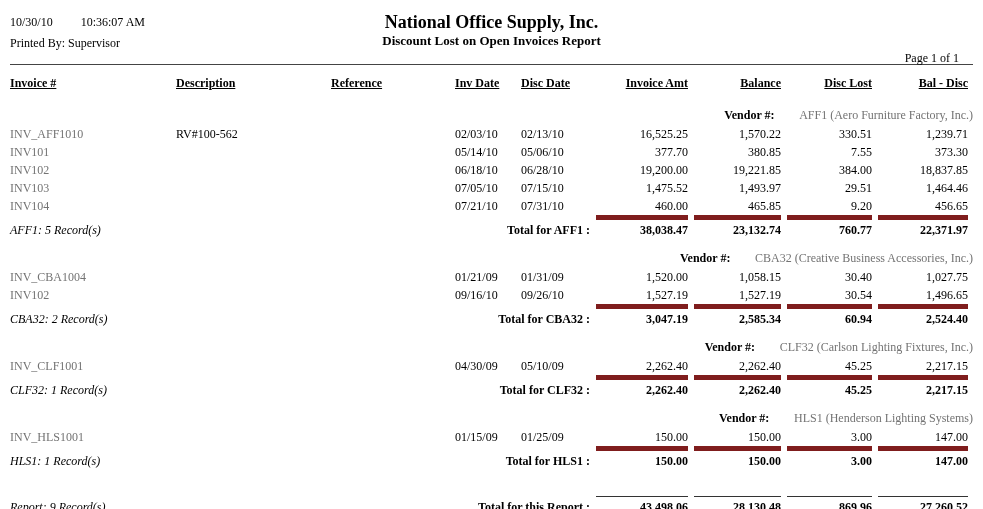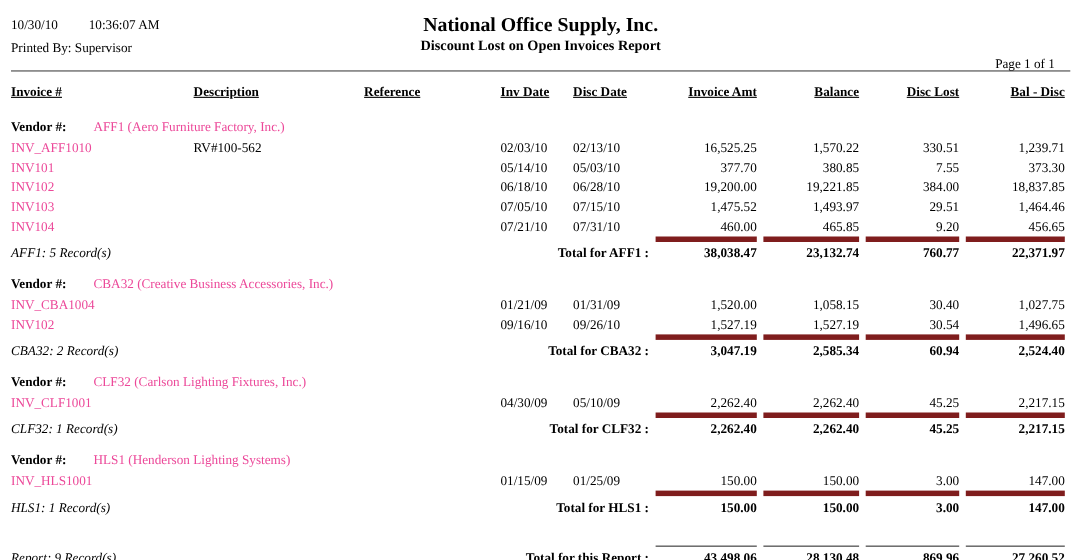--- a/index.html
+++ b/index.html
@@ -35,23 +35,23 @@
   .c5{width:69px;}
   .n{text-align:right;}
   .n1{width:92px;margin-left:6px;}
   .n2{width:87px;margin-left:6px;}
   .n3{width:85px;margin-left:6px;}
   .n4{width:90px;margin-left:6px;}
   .hdr{margin-top:9px;font-weight:bold;height:19px;}
   .hdr .c{text-decoration:underline;}
   
   .group{margin-top:13px;}
-  .vendor-row{height:19px;}
+  .vendor-row{height:19px;justify-content:flex-end;}
   .vlabel{width:75px;font-weight:bold;flex:none;}
-  .link{color:#ec4899;}
+  .link{color:#737373;}
   .tot{height:21px;}
   .rc{width:280px;font-style:italic;flex:none;}
   .tlabel{width:300px;text-align:right;font-weight:bold;flex:none;}
   .tot .n{border-top:5px solid #7f1d1d;font-weight:bold;padding-top:1px;}
   
   .grand{margin-top:29px;height:26px;}
   .grand .n{border-top:1px solid #333;border-bottom:3px double #333;font-weight:bold;padding:1px 0 1px 0;}
 </style>
 </head>
 <body>
@@ -99,21 +99,21 @@
       <span class="c n n1">16,525.25</span>
       <span class="c n n2">1,570.22</span>
       <span class="c n n3">330.51</span>
       <span class="c n n4">1,239.71</span>
     </div>
     <div class="row">
       <span class="c c1 link">INV101</span>
       <span class="c c2"></span>
       <span class="c c3"></span>
       <span class="c c4">05/14/10</span>
-      <span class="c c5">05/03/10</span>
+      <span class="c c5">05/06/10</span>
       <span class="c n n1">377.70</span>
       <span class="c n n2">380.85</span>
       <span class="c n n3">7.55</span>
       <span class="c n n4">373.30</span>
     </div>
     <div class="row">
       <span class="c c1 link">INV102</span>
       <span class="c c2"></span>
       <span class="c c3"></span>
       <span class="c c4">06/18/10</span>

